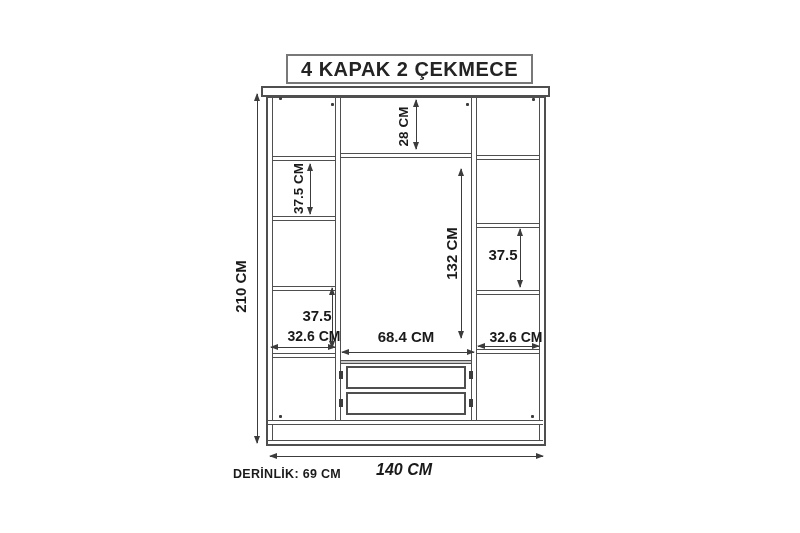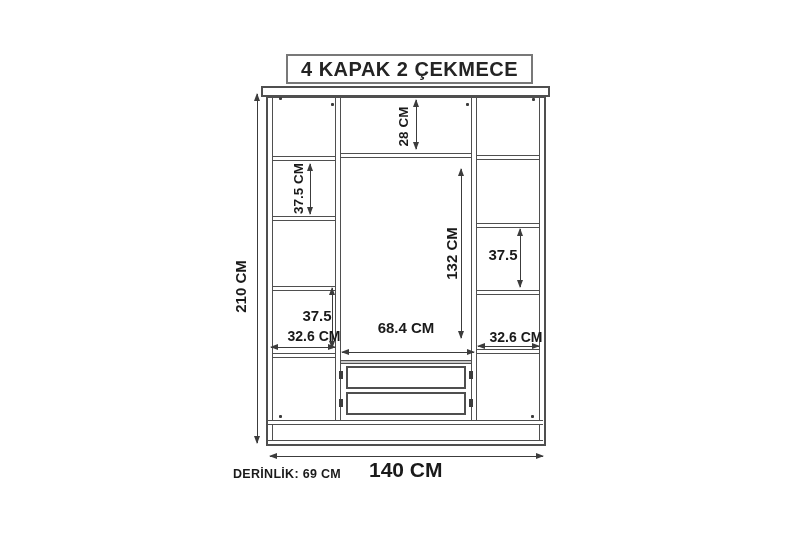--- a/index.html
+++ b/index.html
@@ -26,21 +26,21 @@
   .dimh::before{content:"";position:absolute;top:-4px;left:-1px;width:0;height:0;
     border-top:3.2px solid transparent;border-bottom:3.2px solid transparent;border-right:8px solid #3c3c3c;}
   .dimh::after{content:"";position:absolute;top:-4px;right:-1px;width:0;height:0;
     border-top:3.2px solid transparent;border-bottom:3.2px solid transparent;border-left:8px solid #3c3c3c;}
   
   .lbl{position:absolute;font-weight:700;color:#1a1a1a;white-space:nowrap;text-align:center;}
   .vlbl{transform:rotate(-90deg);}
   .f13{font-size:13.5px;line-height:15px;}
   .f14{font-size:14px;line-height:16px;}
   .f15{font-size:15px;line-height:17px;}
-  .f16{font-size:21px;line-height:18px;}
+  .f16{font-size:16px;line-height:18px;font-style:italic;}
   .f12{font-size:12.5px;line-height:15px;letter-spacing:0.3px;}
   .title-box{position:absolute;left:286px;top:54px;width:247px;height:30px;box-sizing:border-box;
     border:2px solid #787878;background:#ffffff;display:flex;align-items:center;justify-content:center;}
   .title-text{font-size:20px;font-weight:700;color:#242424;letter-spacing:0.5px;white-space:nowrap;}
 </style>
 </head>
 <body>
 
 <div class="canvas">
 
@@ -95,18 +95,18 @@
   <div class="dimh" style="left:478px;top:346px;width:61px;"></div>
   <div class="dimh" style="left:270px;top:456px;width:273px;"></div>
 
   <div class="lbl vlbl f15" style="left:205px;top:278px;width:70px;">210 CM</div>
   <div class="lbl vlbl f13" style="left:375px;top:119px;width:56px;">28 CM</div>
   <div class="lbl vlbl f13" style="left:266px;top:181px;width:64px;">37.5 CM</div>
   <div class="lbl vlbl f15" style="left:419px;top:245px;width:64px;">132 CM</div>
   <div class="lbl f15" style="left:480px;top:246px;width:46px;">37.5</div>
   <div class="lbl f15" style="left:294px;top:307px;width:46px;">37.5</div>
   <div class="lbl f14" style="left:277px;top:328px;width:74px;">32.6 CM</div>
-  <div class="lbl f15" style="left:366px;top:319px;width:80px;">68.4 CM</div>
+  <div class="lbl f15" style="left:366px;top:328px;width:80px;">68.4 CM</div>
   <div class="lbl f14" style="left:479px;top:329px;width:74px;">32.6 CM</div>
   <div class="lbl f16" style="left:369px;top:461px;width:70px;">140 CM</div>
   <div class="lbl f12" style="left:233px;top:467px;">DERİNLİK: 69 CM</div>
 
 </div>
 
 </body></html>

